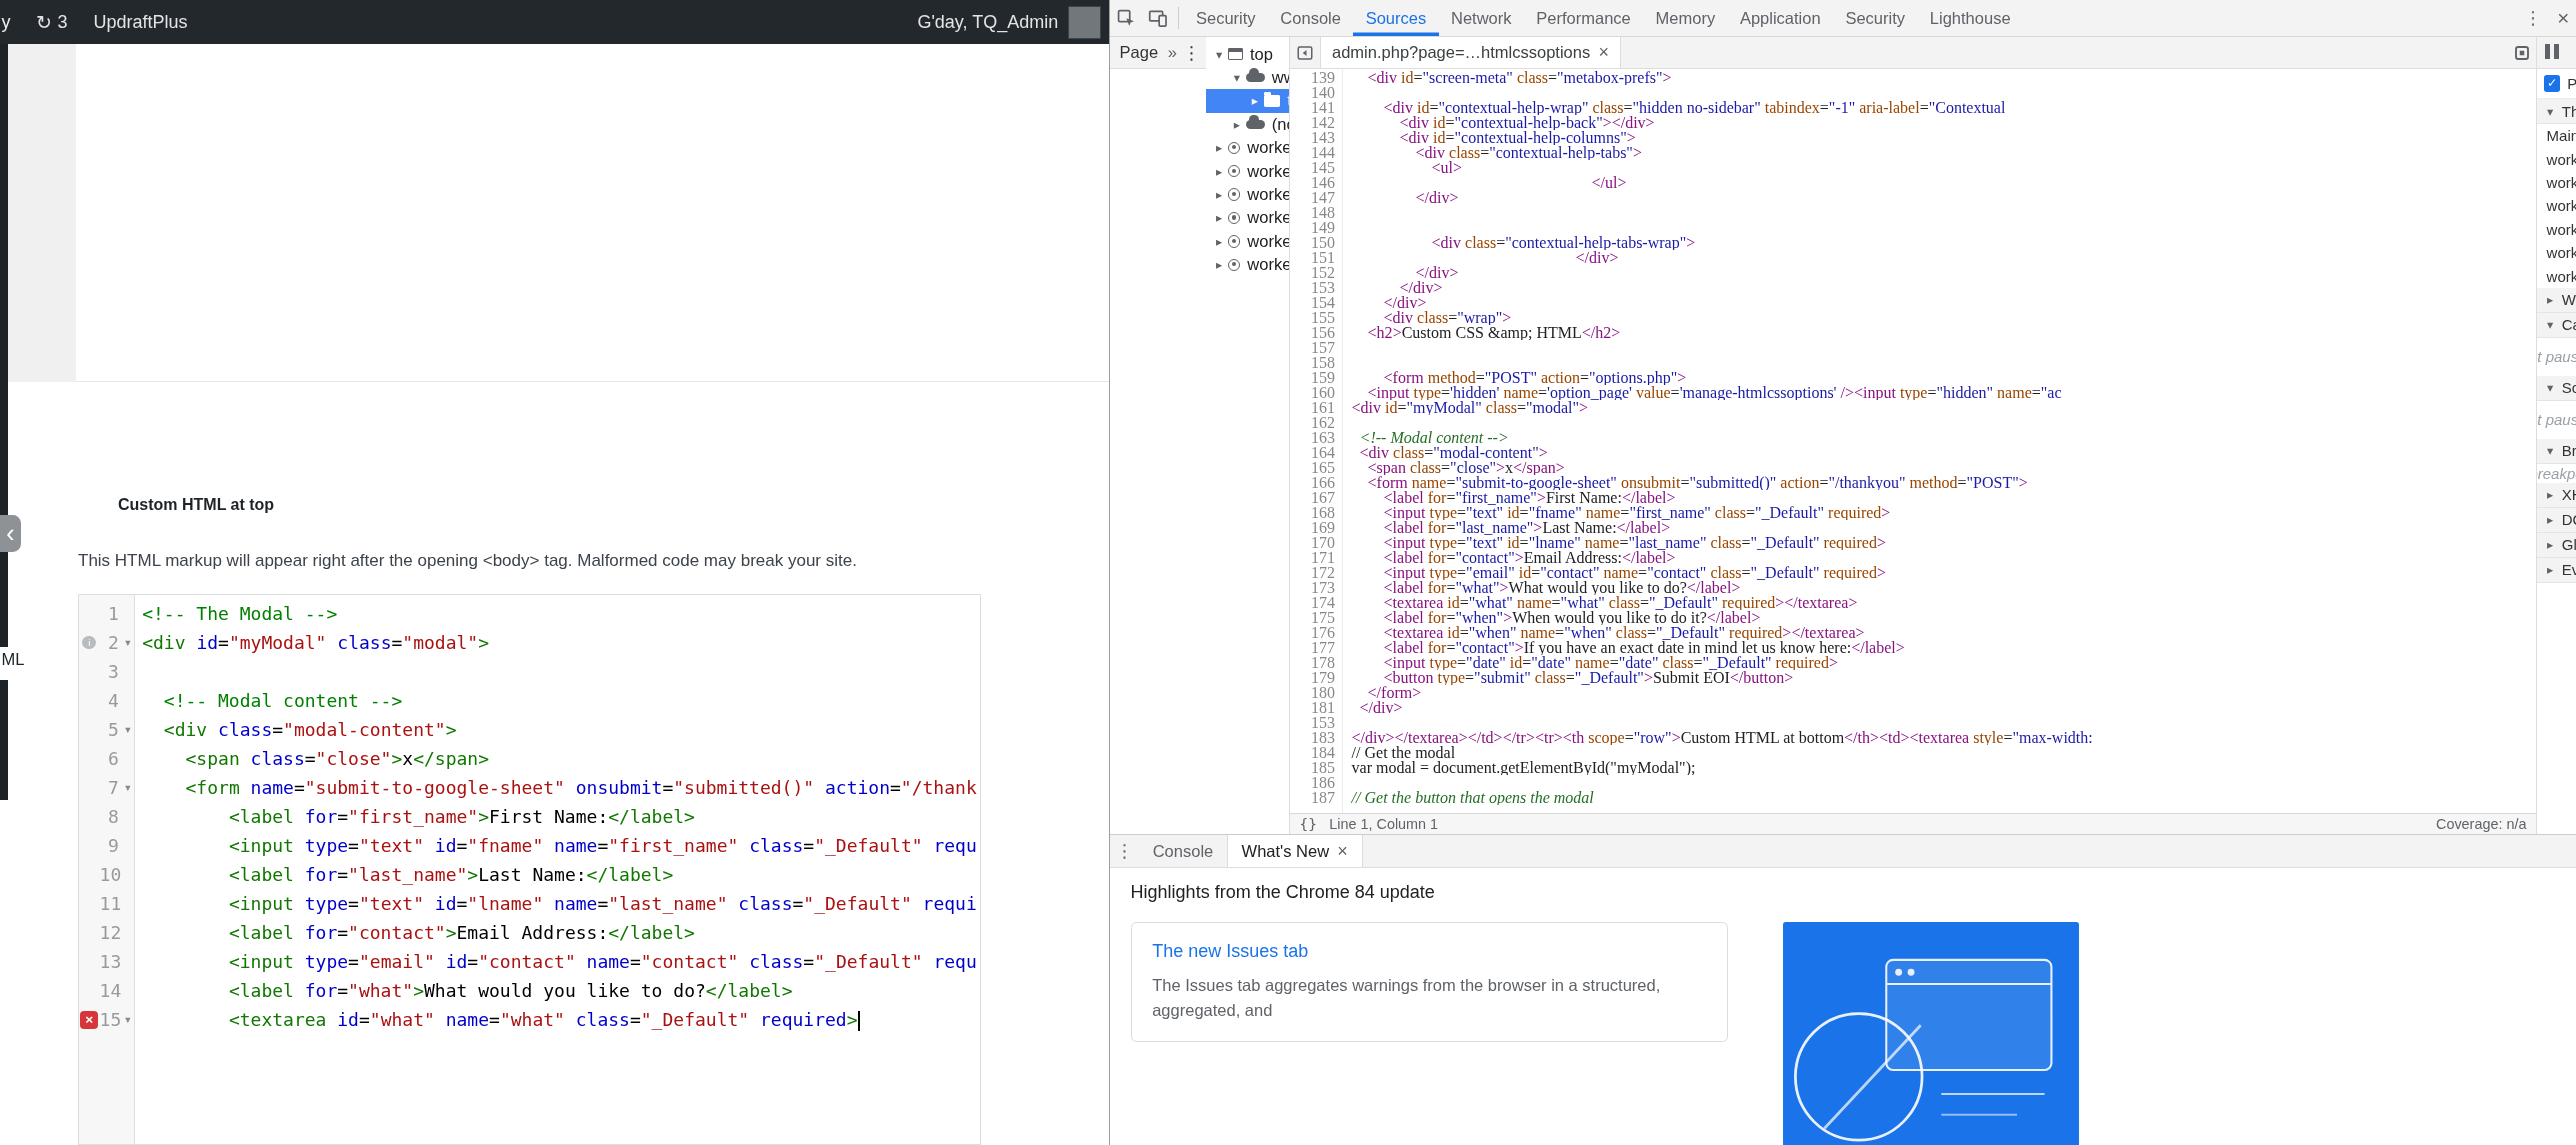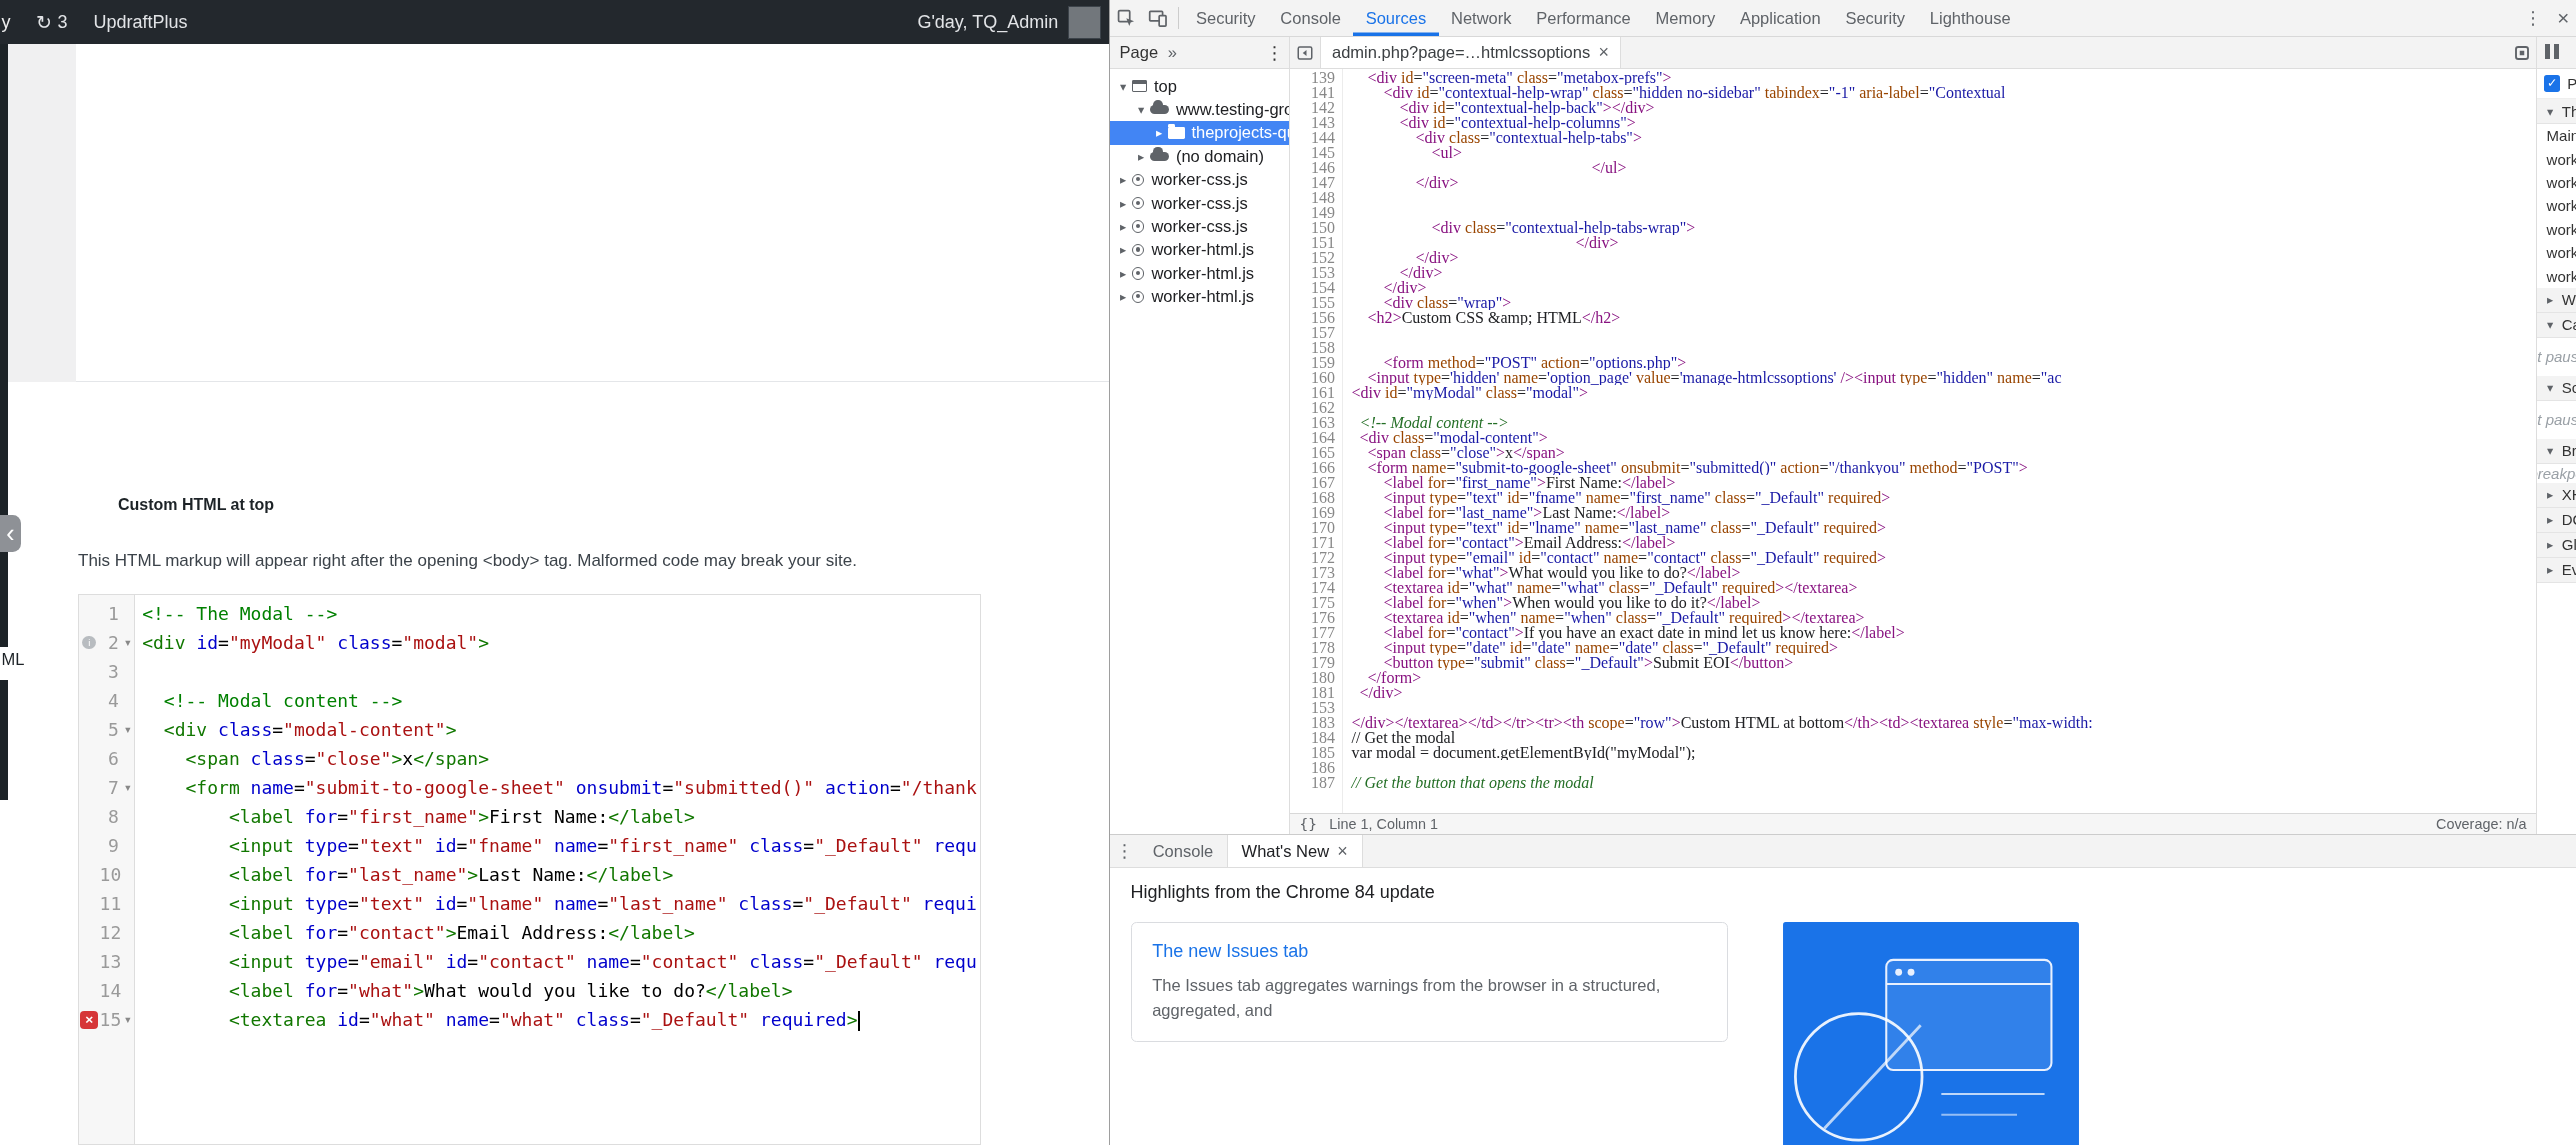--- a/index.html
+++ b/index.html
@@ -56,21 +56,21 @@
     align-items:center;color:#5f6368;flex:none;}
   .tb-icon{width:32px;height:100%;display:flex;align-items:center;justify-content:center;}
   .tb-sep{width:1.4px;height:22px;background:#ccc;margin:0 4.1px;}
   .dt-tab{padding:0 12.4px;height:100%;display:flex;align-items:center;color:#5f6368;}
   .dt-tab.active{color:#1a73e8;box-shadow:inset 0 -3.4px 0 #1a73e8;}
   .tb-right{margin-left:auto;display:flex;align-items:center;gap:5.5px;padding-right:2.7px;color:#5f6368;}
   .kebab{font-size:18px;padding:0 5.5px;}
   .xclose{font-size:20.6px;padding:0 4.1px;}
 
   .dt-main{flex:1;display:flex;min-height:0;}
-  .dt-nav{width:180px;flex:none;border-right:1.4px solid #ddd;display:flex;flex-direction:column;overflow:hidden;}
+  .dt-nav{width:180px;flex:none;border-right:1.4px solid #ddd;display:flex;overflow:hidden;}
   .dt-nav-tabs{height:32px;flex:none;background:#f3f3f3;border-bottom:1.4px solid #ddd;display:flex;
     align-items:center;color:#333;}
   .nav-tab{padding:0 9.6px;}
   .nav-more{color:#5f6368;}
   .dt-tree{flex:1;overflow:hidden;padding-top:5.5px;}
   .tree-row{height:23.4px;display:flex;align-items:center;color:#202124;white-space:nowrap;}
   .tree-row.selected{background:#4285f4;color:#fff;}
   .exp{width:18px;flex:none;text-align:center;color:#5f6368;font-size:12.4px;}
   .tree-row.selected .exp{color:#fff;}
   .icon{flex:none;margin-right:6.9px;position:relative;}
@@ -298,20 +298,21 @@
           </div>
           <span class="tabbar-right">
             <svg width="18" height="18" viewBox="0 0 24 24">
                 <rect x="4" y="4" width="16" height="16" rx="3" fill="none" stroke="#5f6368" stroke-width="2.5"></rect>
                 <rect x="9" y="9" width="6" height="6" fill="#5f6368"></rect>
               </svg>
           </span>
         </div>
         <div id="dt-code" class="dt-code">
             <div class="dt-row"><span class="dt-num">139</span><span class="dt-line"><span class="t-txt">    </span><span class="t-tag">&lt;div</span><span class="t-txt"> </span><span class="t-attr">id</span><span class="t-txt">=</span><span class="t-str">"screen-meta"</span><span class="t-txt"> </span><span class="t-attr">class</span><span class="t-txt">=</span><span class="t-str">"metabox-prefs"</span><span class="t-tag">&gt;</span></span></div>
+            <div class="dt-row"><span class="dt-num">140</span><span class="dt-line"></span></div>
             <div class="dt-row"><span class="dt-num">141</span><span class="dt-line"><span class="t-txt">        </span><span class="t-tag">&lt;div</span><span class="t-txt"> </span><span class="t-attr">id</span><span class="t-txt">=</span><span class="t-str">"contextual-help-wrap"</span><span class="t-txt"> </span><span class="t-attr">class</span><span class="t-txt">=</span><span class="t-str">"hidden no-sidebar"</span><span class="t-txt"> </span><span class="t-attr">tabindex</span><span class="t-txt">=</span><span class="t-str">"-1"</span><span class="t-txt"> </span><span class="t-attr">aria-label</span><span class="t-txt">=</span><span class="t-str">"Contextual</span></span></div>
             <div class="dt-row"><span class="dt-num">142</span><span class="dt-line"><span class="t-txt">            </span><span class="t-tag">&lt;div</span><span class="t-txt"> </span><span class="t-attr">id</span><span class="t-txt">=</span><span class="t-str">"contextual-help-back"</span><span class="t-tag">&gt;</span><span class="t-tag">&lt;/div</span><span class="t-tag">&gt;</span></span></div>
             <div class="dt-row"><span class="dt-num">143</span><span class="dt-line"><span class="t-txt">            </span><span class="t-tag">&lt;div</span><span class="t-txt"> </span><span class="t-attr">id</span><span class="t-txt">=</span><span class="t-str">"contextual-help-columns"</span><span class="t-tag">&gt;</span></span></div>
             <div class="dt-row"><span class="dt-num">144</span><span class="dt-line"><span class="t-txt">                </span><span class="t-tag">&lt;div</span><span class="t-txt"> </span><span class="t-attr">class</span><span class="t-txt">=</span><span class="t-str">"contextual-help-tabs"</span><span class="t-tag">&gt;</span></span></div>
             <div class="dt-row"><span class="dt-num">145</span><span class="dt-line"><span class="t-txt">                    </span><span class="t-tag">&lt;ul</span><span class="t-tag">&gt;</span></span></div>
             <div class="dt-row"><span class="dt-num">146</span><span class="dt-line"><span class="t-txt">                                                            </span><span class="t-tag">&lt;/ul</span><span class="t-tag">&gt;</span></span></div>
             <div class="dt-row"><span class="dt-num">147</span><span class="dt-line"><span class="t-txt">                </span><span class="t-tag">&lt;/div</span><span class="t-tag">&gt;</span></span></div>
             <div class="dt-row"><span class="dt-num">148</span><span class="dt-line"></span></div>
             <div class="dt-row"><span class="dt-num">149</span><span class="dt-line"></span></div>
             <div class="dt-row"><span class="dt-num">150</span><span class="dt-line"><span class="t-txt">                    </span><span class="t-tag">&lt;div</span><span class="t-txt"> </span><span class="t-attr">class</span><span class="t-txt">=</span><span class="t-str">"contextual-help-tabs-wrap"</span><span class="t-tag">&gt;</span></span></div>

